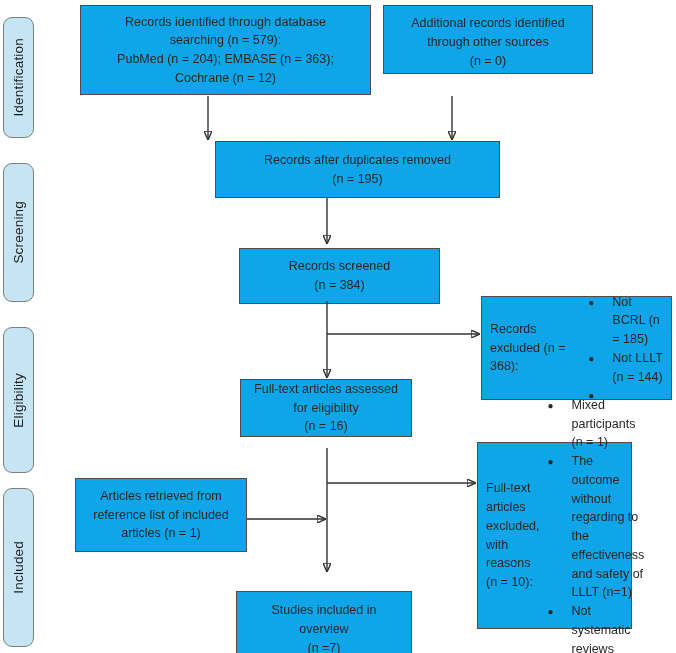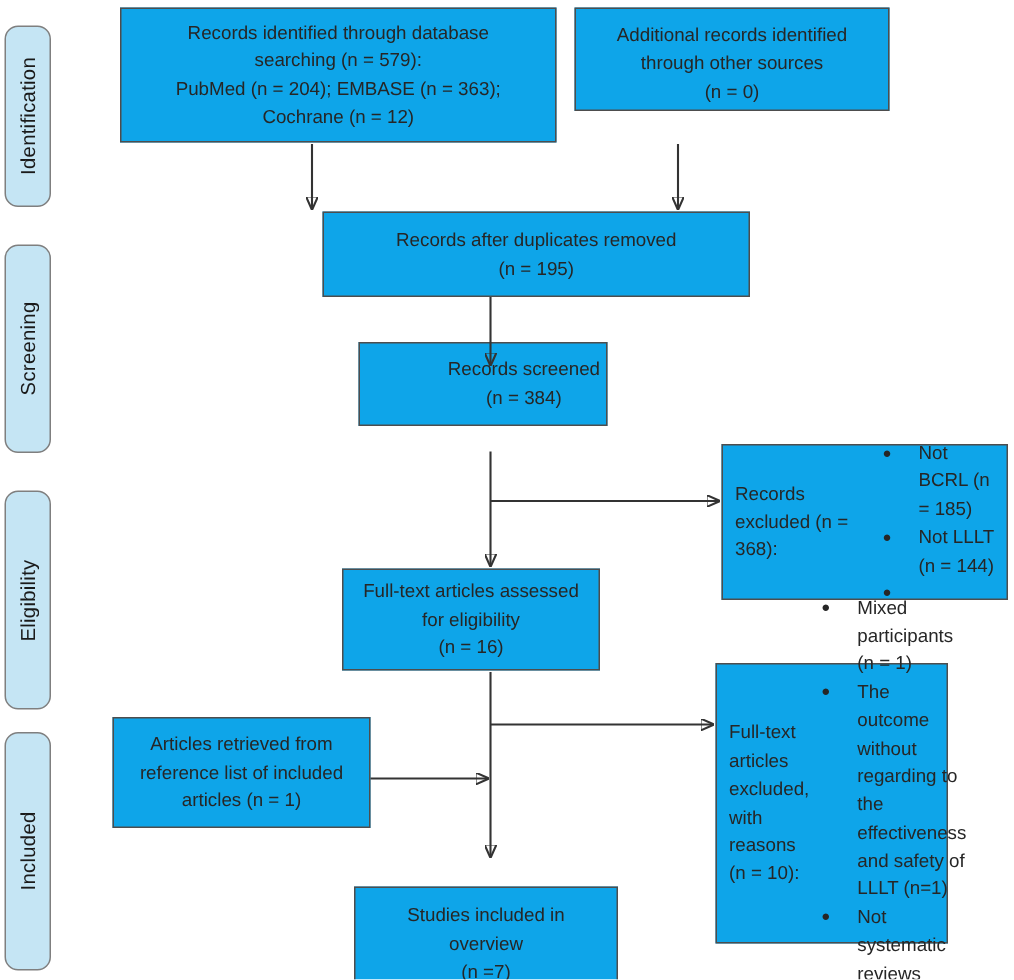--- a/index.html
+++ b/index.html
@@ -107,21 +107,21 @@
     <div class="box-text" style="align-self:flex-start; width:100%; padding-top:8px;">Additional records identified
 through other sources
 (n = 0)</div>
   </div>
 
   <div class="box" style="left:185px; top:141px; width:285px; height:57px;margin-left:30px;">
     <div class="box-text">Records after duplicates removed
 (n = 195)</div>
   </div>
 
-  <div class="box" style="left:239px; top:228px; width:166px; height:56px;justify-content:flex-end;">
+  <div class="box" style="left:239px; top:248px; width:201px; height:56px;">
     <div class="box-text">Records screened
 (n = 384)</div>
   </div>
 
   <div class="box left-align" style="left:481px; top:296px; width:191px; height:104px;">
     <div class="box-title">Records excluded (n = 368):</div>
     <ul class="bullets">
       <li>
         <span class="dot">●</span>
         <span class="li-text">Not BCRL (n = 185)</span>
@@ -129,21 +129,21 @@
       <li>
         <span class="dot">●</span>
         <span class="li-text">Not LLLT (n = 144)</span>
       </li>
       <li>
         <span class="dot">●</span>
       </li>
     </ul>
   </div>
 
-  <div class="box" style="left:228px; top:379px; width:172px; height:68px;">
+  <div class="box" style="left:240px; top:379px; width:172px; height:58px;">
     <div class="box-text">Full-text articles assessed
 for eligibility
 (n = 16)</div>
   </div>
 
   <div class="box left-align" style="left:477px; top:442px; width:155px; height:187px;">
     <div class="box-title">Full-text articles excluded,
 with reasons (n = 10):</div>
     <ul class="bullets">
       <li>

